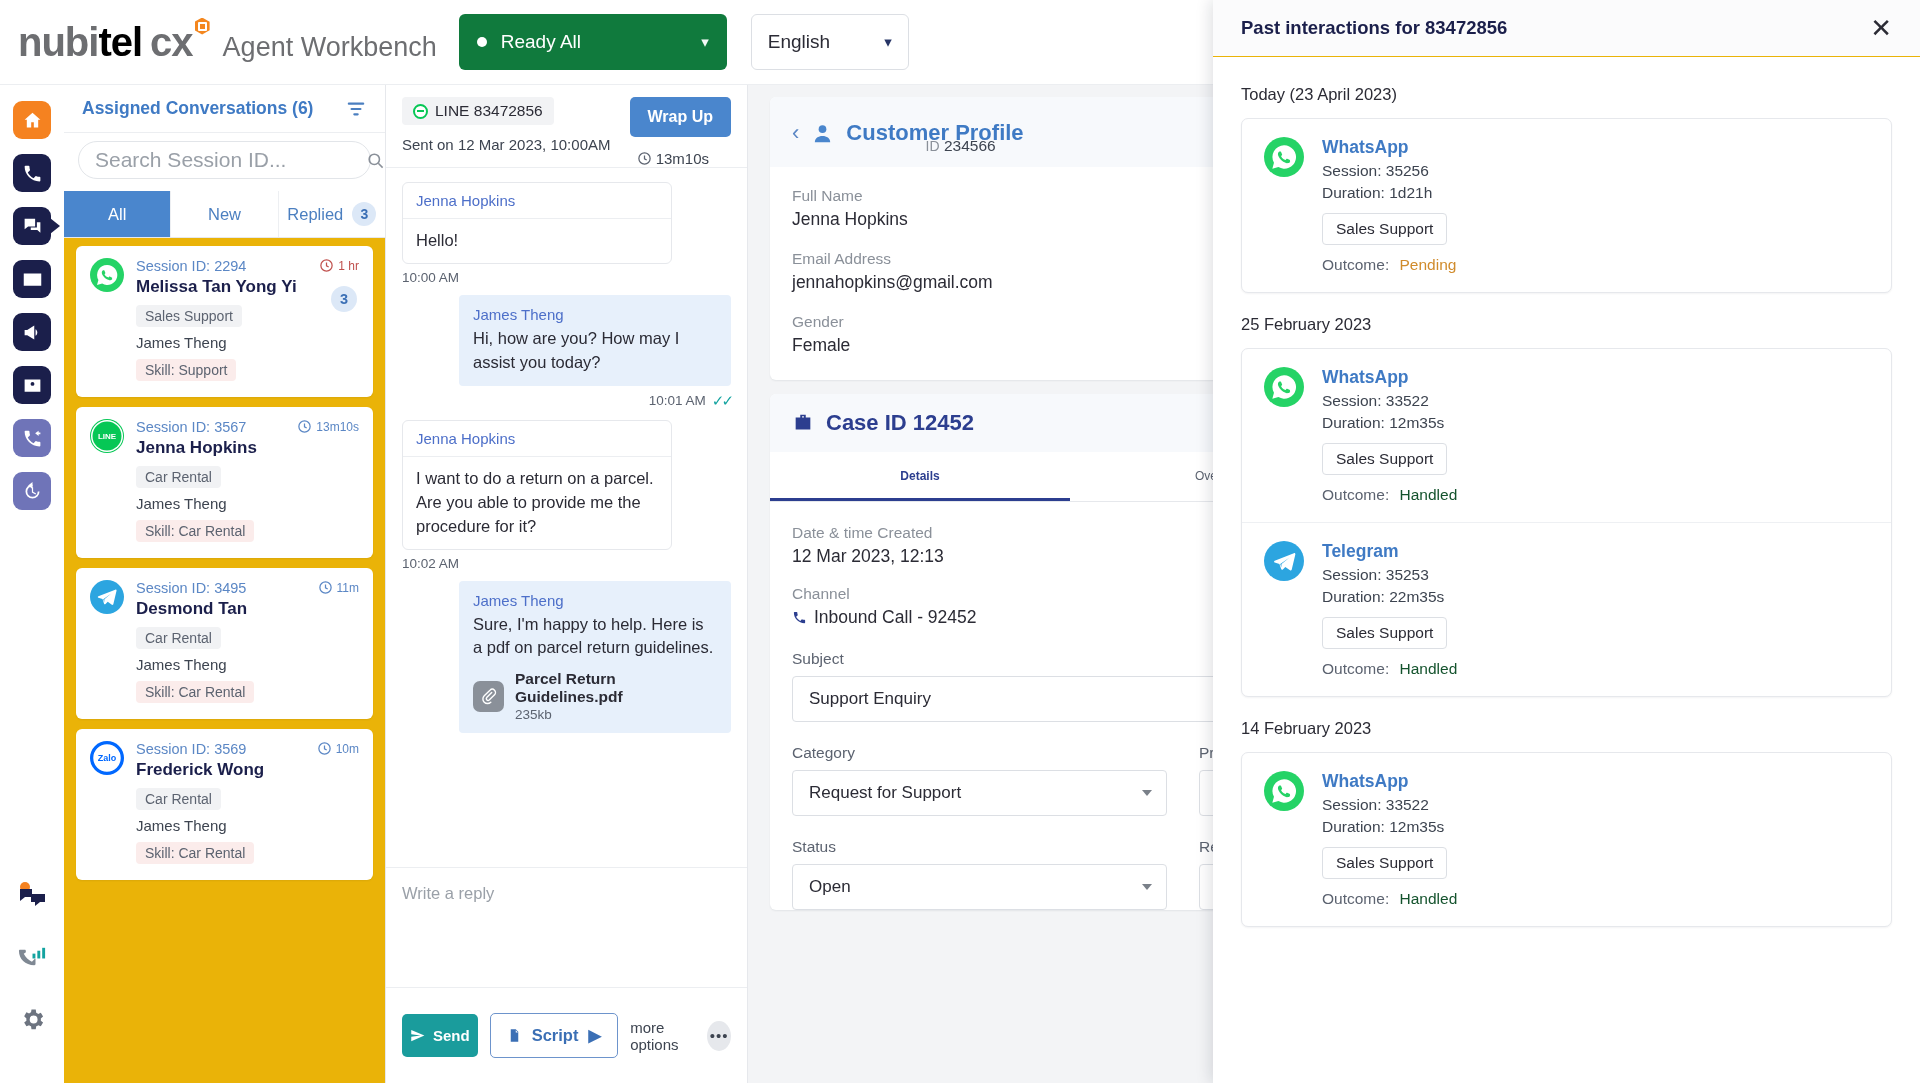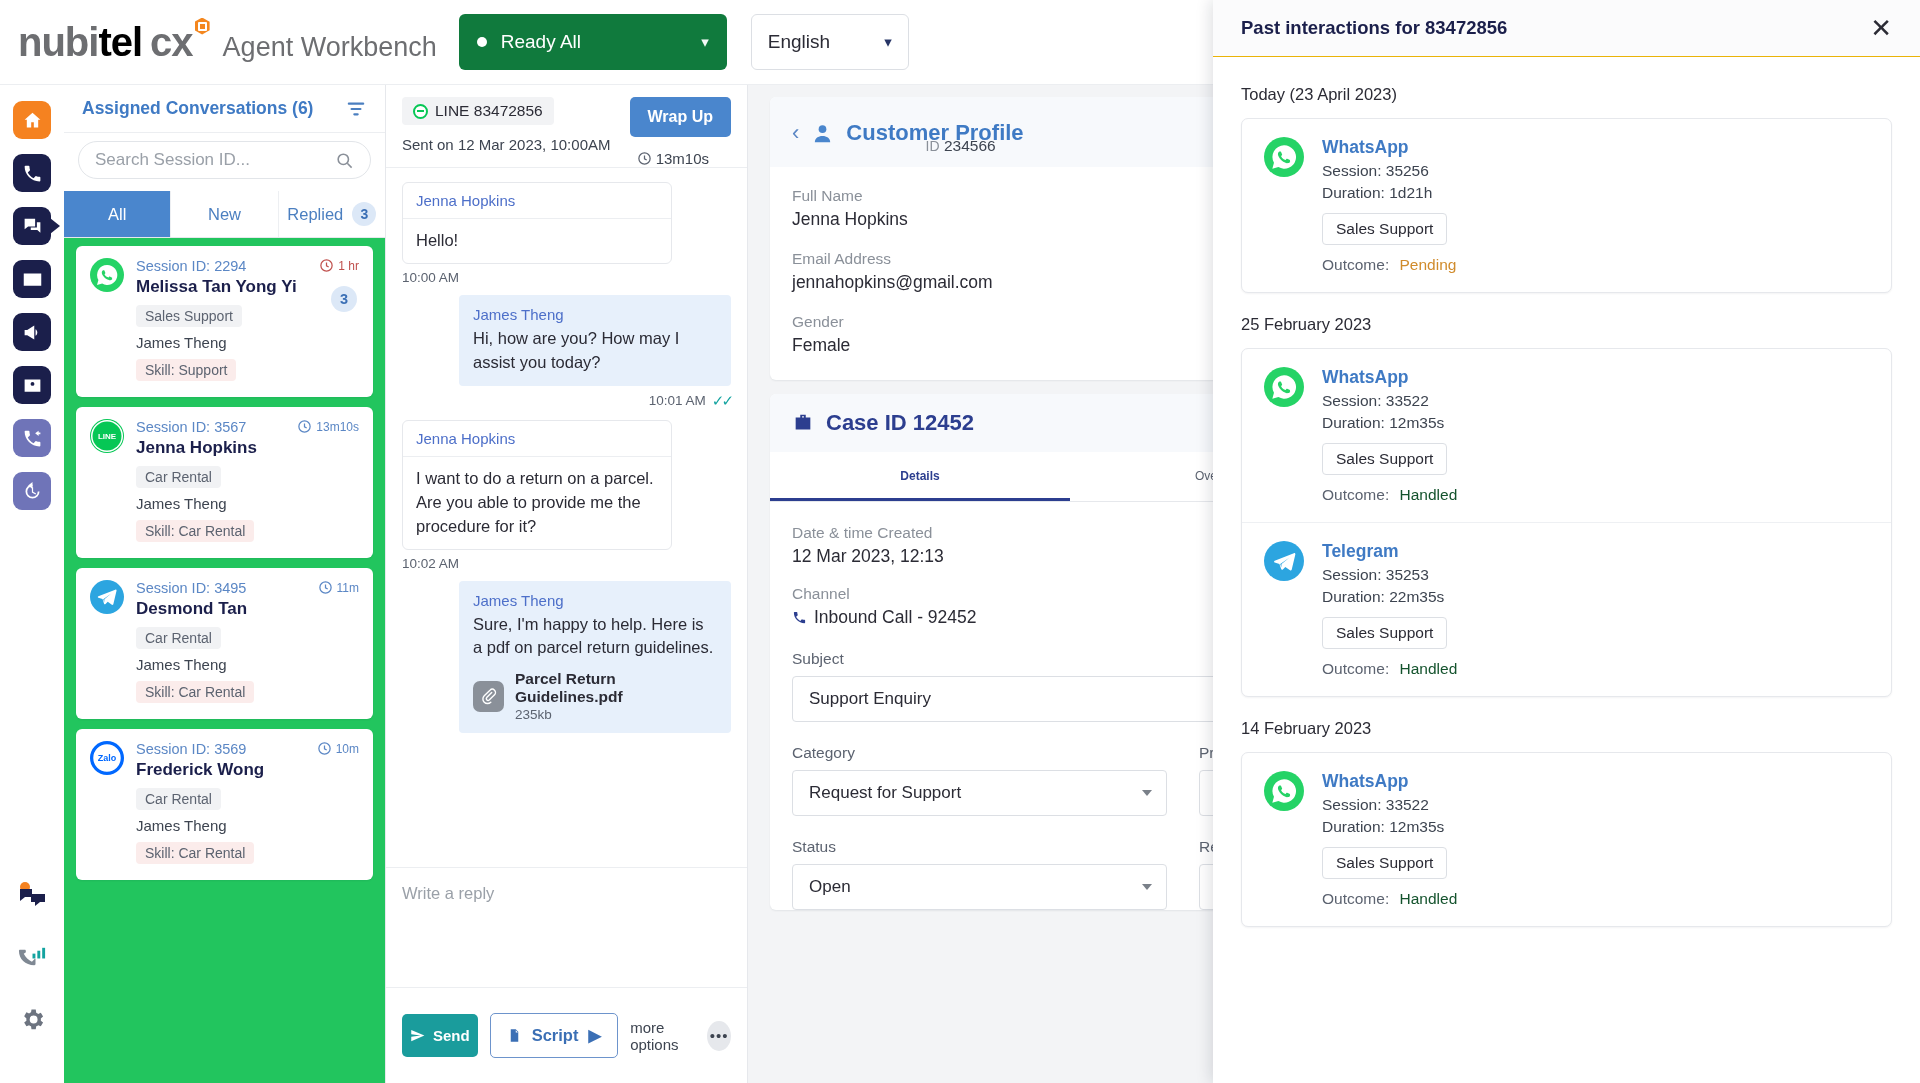--- a/index.html
+++ b/index.html
@@ -77,35 +77,35 @@
     border-top: 8px solid transparent; border-bottom: 8px solid transparent;
     border-left: 10px solid #1b1f4b;
   }
   .rail-ico svg { width: 21px; height: 21px; fill: #fff; }
   .rail-bottom { margin-top: auto; display: flex; flex-direction: column; align-items: center; padding-bottom: 22px; }
   .rail-plain { width: 38px; height: 40px; display:flex; align-items:center; justify-content:center; margin-bottom: 22px; cursor: pointer; }
 
   
   .convpanel {
     position: absolute; left: 64px; top: 85px; width: 322px; bottom: 0;
-    background: #22c55e; border-right: 1px solid #e6e8ec; overflow: hidden;
+    background: #eab308; border-right: 1px solid #e6e8ec; overflow: hidden;
   }
   .conv-head {
     height: 48px; background: #fff; display: flex; align-items: center;
     padding: 0 18px; border-bottom: 1px solid #eceef1;
   }
   .conv-title { color: #3f7ac4; font-size: 17.5px; font-weight: 700; }
   .filter-ico { margin-left: auto; cursor: pointer; }
   .conv-search { background: #fff; padding: 8px 14px 12px; }
   .search-box {
     height: 38px; border: 1px solid #e2e5e9; border-radius: 19px;
     display: flex; align-items: center; padding: 0 16px; background: #fff;
   }
   .search-box input {
-    border: none; outline: none; font-size: 17px; color: #2b2b35;
+    border: none; outline: none; font-size: 21px; color: #2b2b35;
     flex: 1; font-family: inherit; background: transparent;
   }
   .search-box input::placeholder { color: #9aa0a8; }
   .tabs { display: flex; background: #fff; border-bottom: 1px solid #e6e8ec; }
   .tab {
     flex: 1; height: 46px; display: flex; align-items: center; justify-content: center;
     gap: 9px; font-size: 16.5px; color: #4b7fc0; cursor: pointer;
     border-right: 1px solid #edeff2;
   }
   .tab.sel { background: #4a86cd; color: #fff; }

